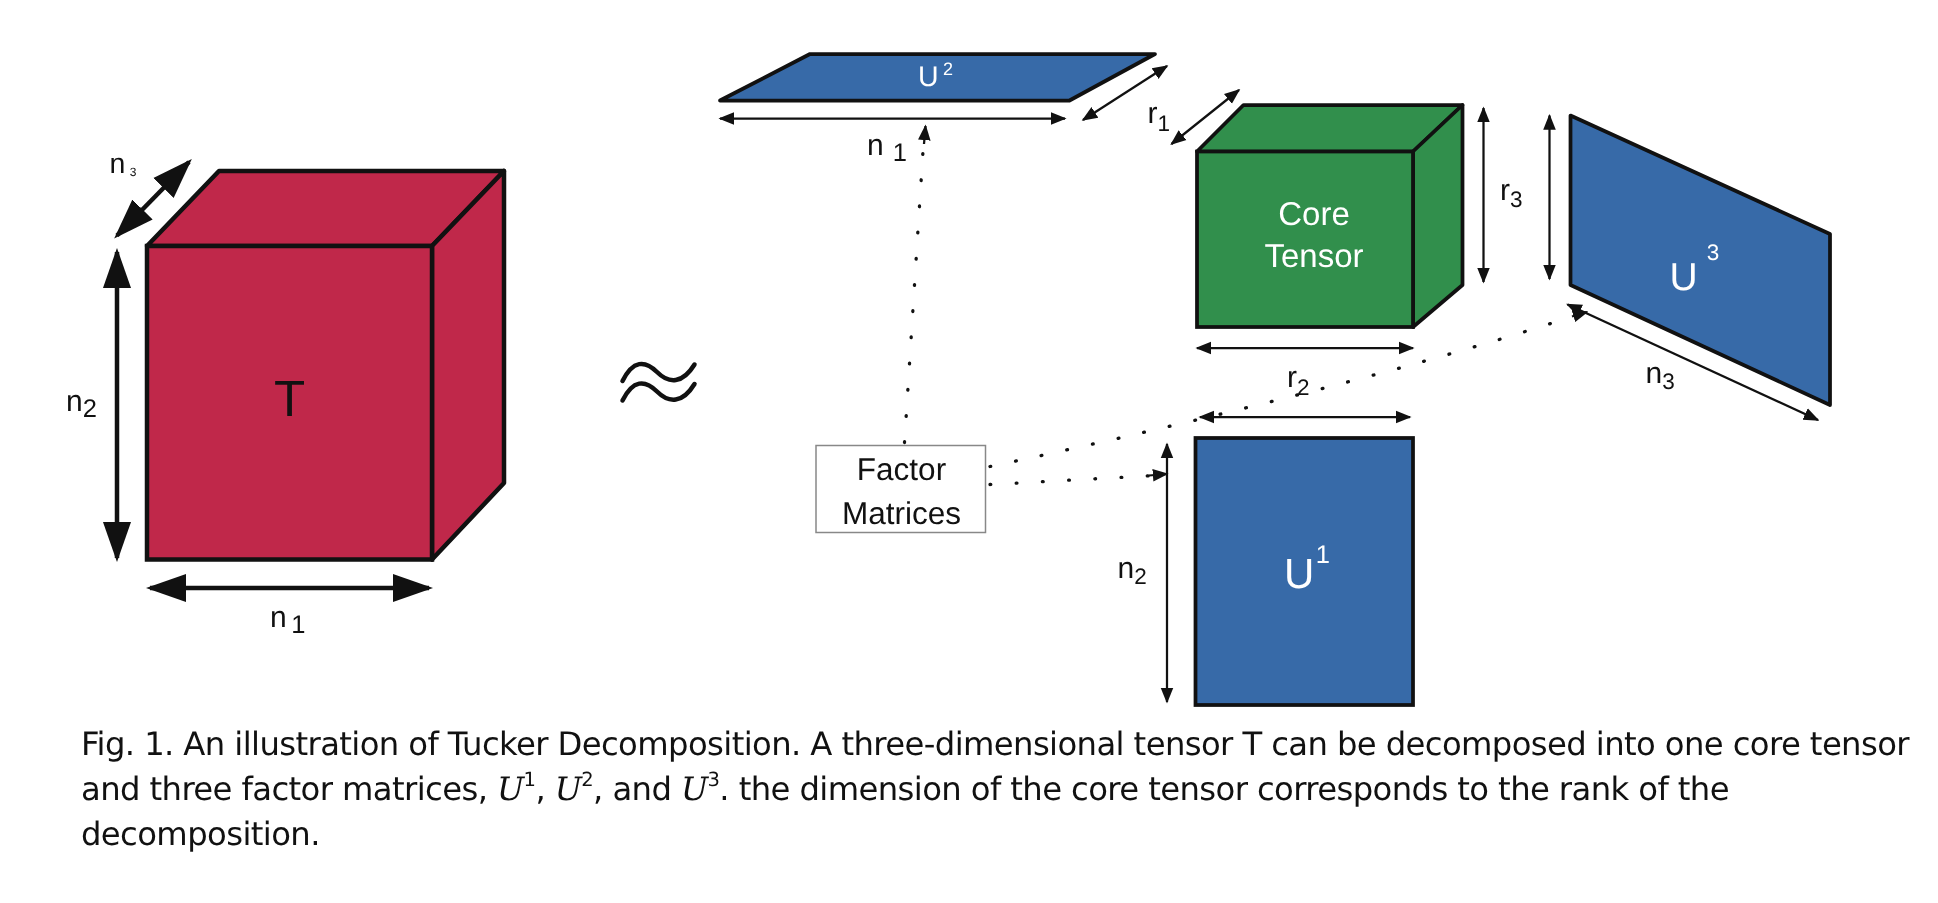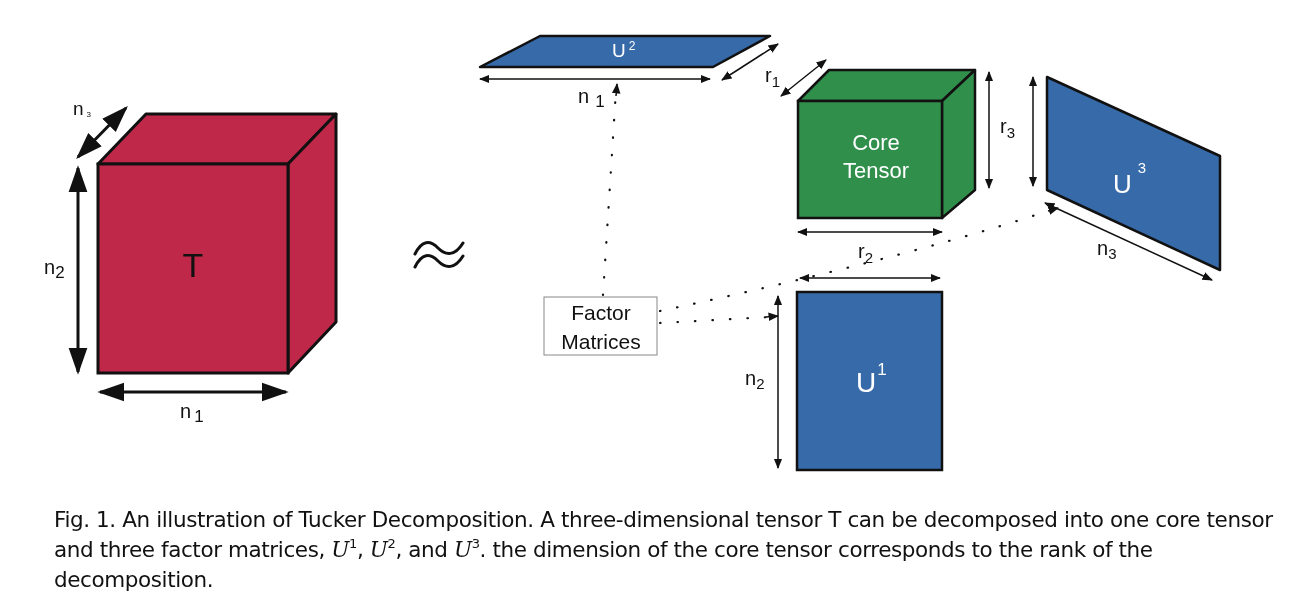--- a/index.html
+++ b/index.html
@@ -2,21 +2,21 @@
 <html><head>
 <meta charset="utf-8">
 <style>
   html, body { margin: 0; padding: 0; background: #ffffff; }
   body { width: 1292px; height: 602px; position: relative; overflow: hidden; }
   #diagram { position: absolute; left: 0; top: 0; }
   .lbl { font-family: "Liberation Sans", sans-serif; fill: #111; }
   .caption {
     position: absolute; left: 54px; top: 482px; width: 1220px;
     font-family: "DejaVu Sans", sans-serif; font-size: 21.5px; line-height: 30px;
-    color: #111; letter-spacing: -0.4px; margin-top: 23px;
+    color: #111; letter-spacing: -0.4px;
   }
   .caption .it { font-family: "DejaVu Serif", serif; font-style: italic; }
   .caption sup { font-size: 13px; vertical-align: 9px; line-height: 0; }
 </style>
 </head>
 <body>
 
 <svg id="diagram" width="1292" height="480" viewBox="0 0 1292 480" xmlns="http://www.w3.org/2000/svg">
   <defs>
     <marker id="ah" viewBox="0 0 10 10" refX="9" refY="5" markerWidth="7" markerHeight="7" orient="auto-start-reverse">

